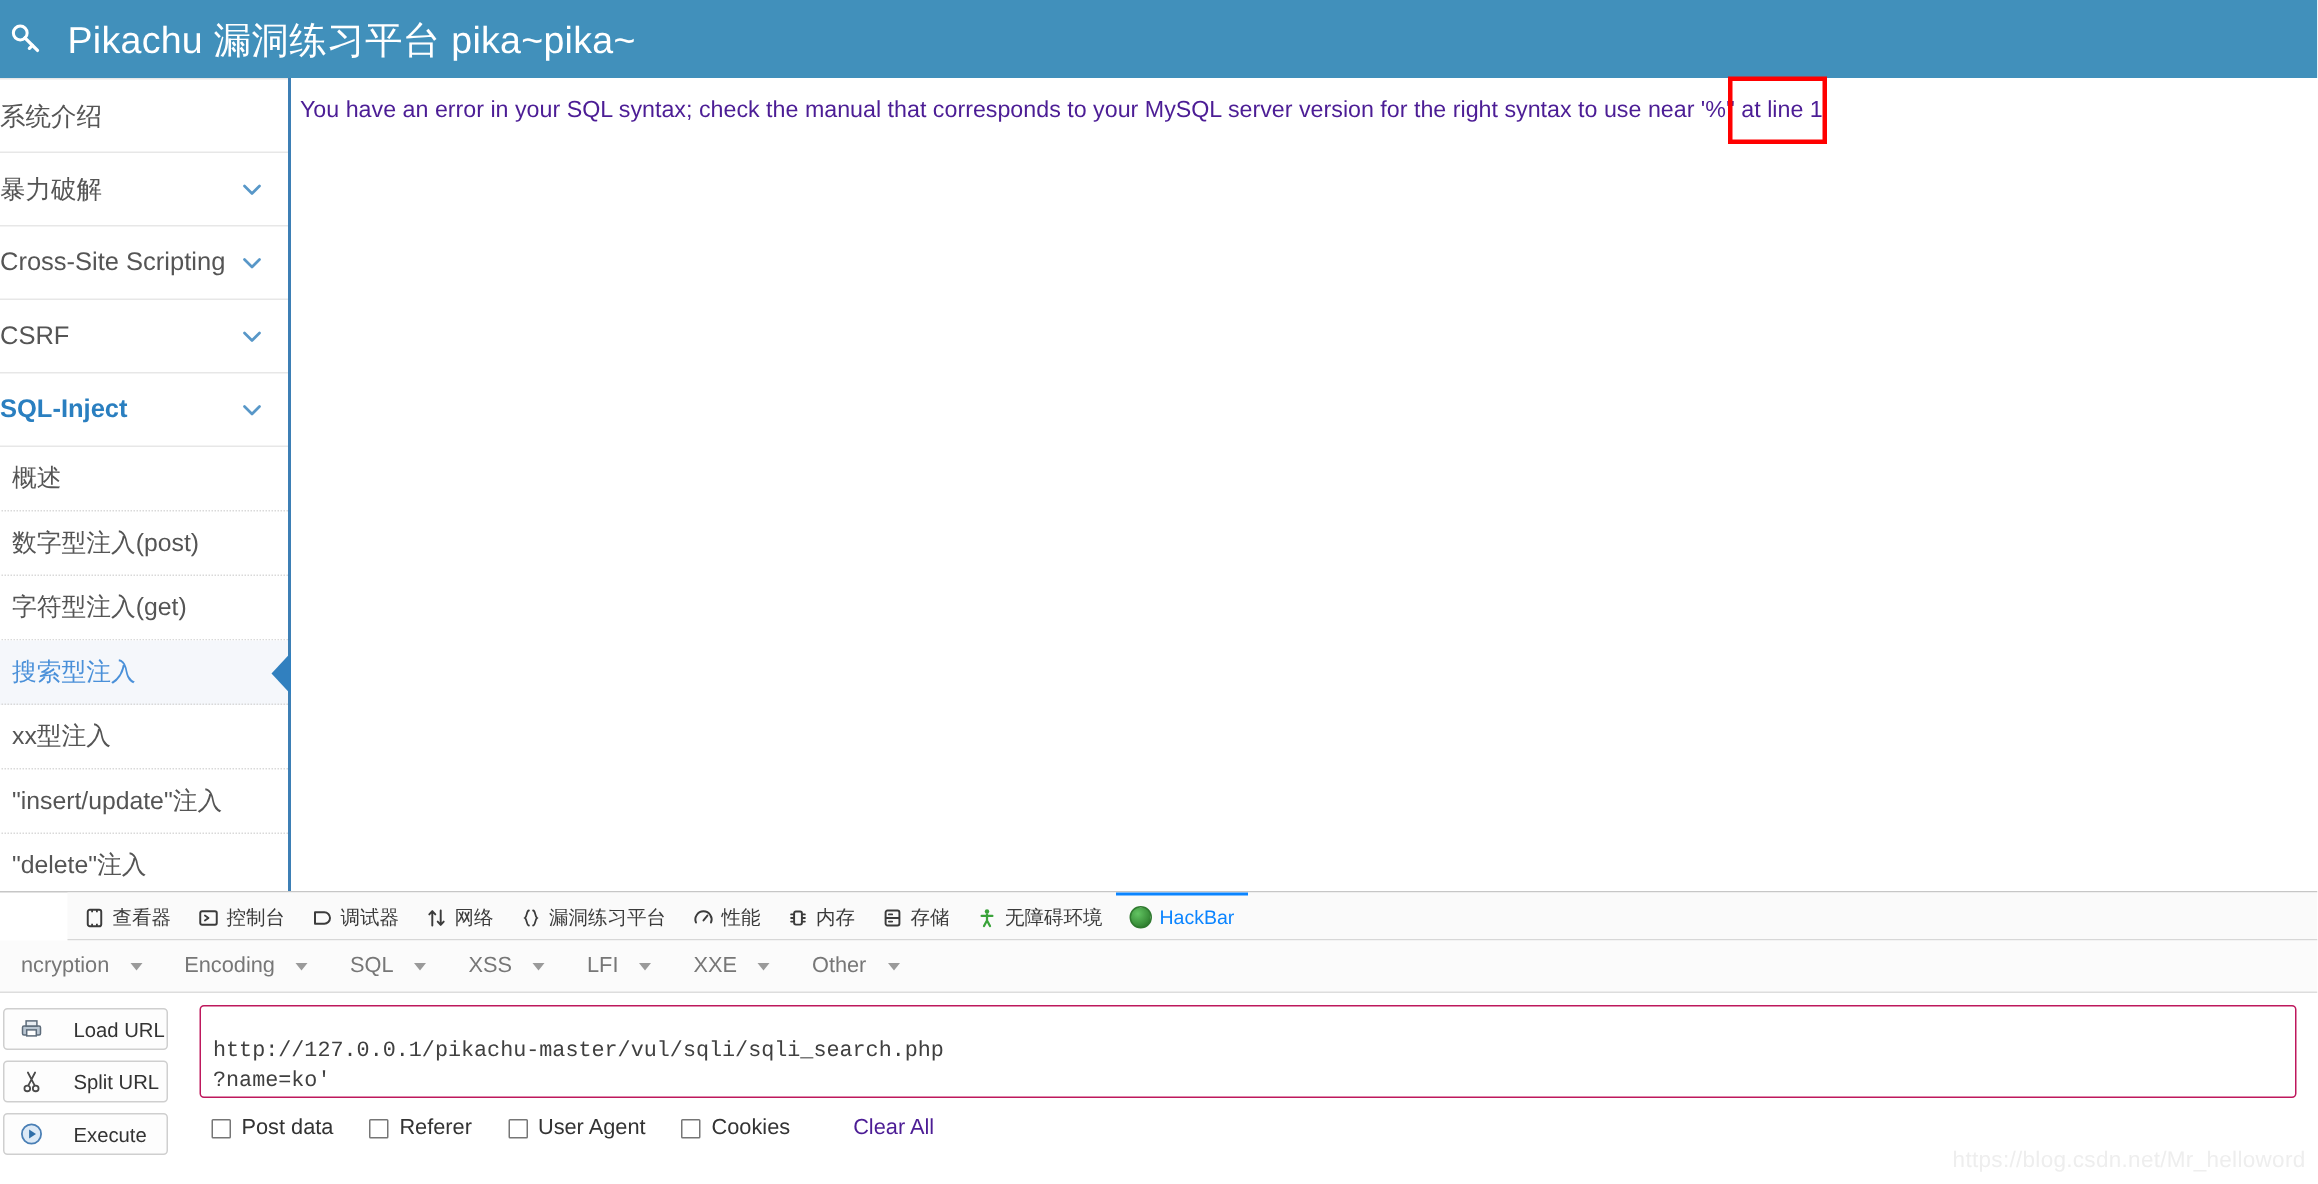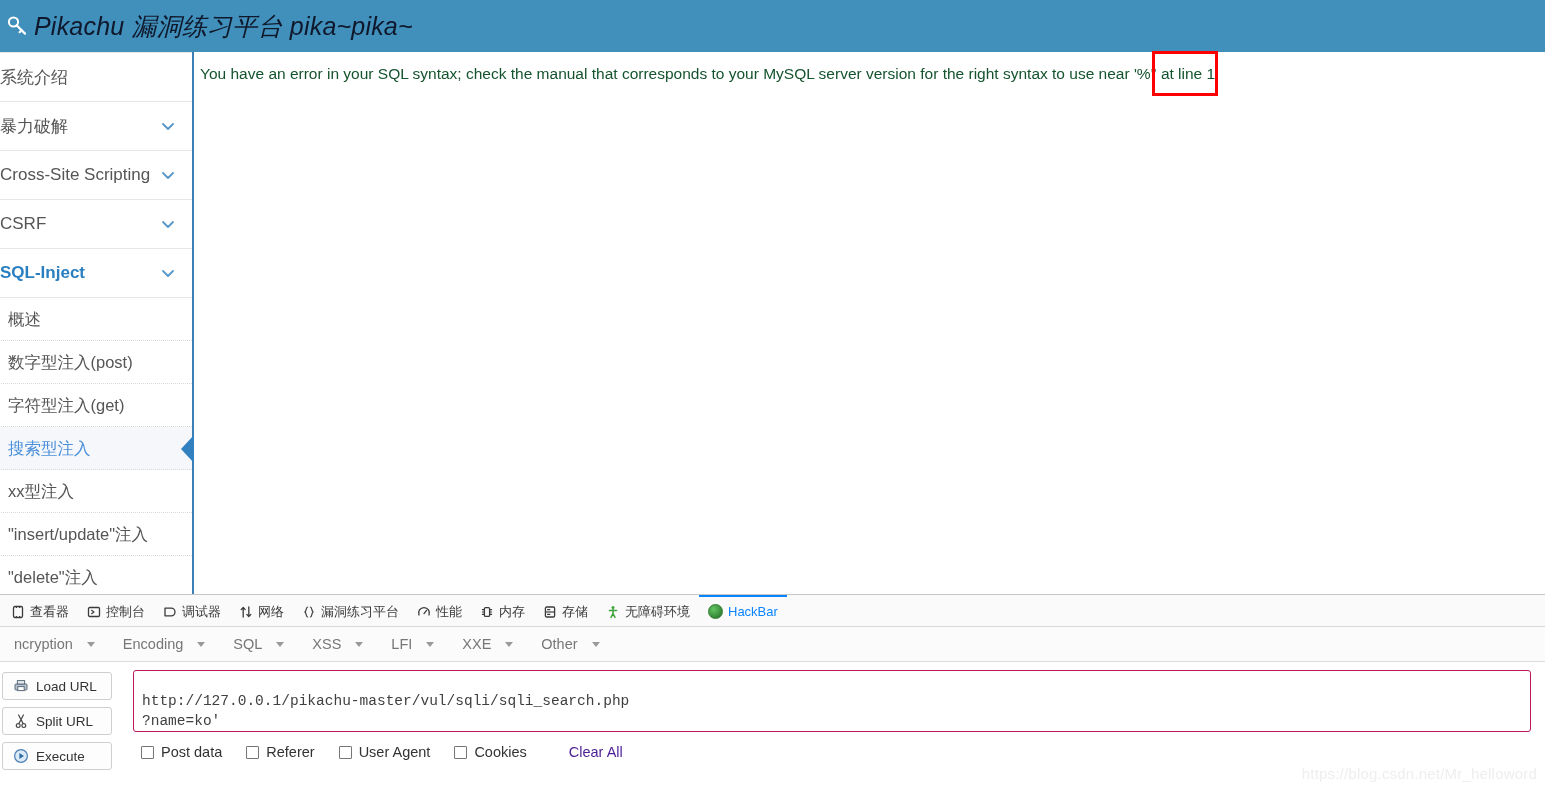--- a/index.html
+++ b/index.html
@@ -15,23 +15,23 @@
   .page-area {
     position: absolute; left: 0; top: 0; width: 1545px; height: 594px;
     background: #ffffff; overflow: hidden;
   }
   .site-header {
     position: absolute; left: 0; top: 0; width: 1545px; height: 52px;
     background: #4190bb;
     display: flex; align-items: center;
   }
   .site-title {
-    color: #0f172a; font-size: 25px; letter-spacing: 0.2px;
+    color: #ffffff; font-size: 25px; letter-spacing: 0.2px;
     white-space: nowrap; padding-left: 6px;
-    display: flex; align-items: center; gap: 4px; font-style: italic;
+    display: flex; align-items: center; gap: 15px;
   }
   .key-icon { display: inline-block; width: 24px; height: 24px; flex: 0 0 24px; }
 
   
   .sidebar {
     position: absolute; left: -28px; top: 52px;
     width: 222px;
     background: #ffffff;
     border-right: 2px solid #3d7fb5;
     box-sizing: border-box;
@@ -74,41 +74,42 @@
   }
 
   
   .content {
     position: absolute; left: 196px; top: 52px;
     width: 1349px; height: 542px;
     background: #ffffff;
     padding: 12px 0 0 0; box-sizing: border-box;
   }
   .sql-error {
-    font-size: 15.5px; color: #14532d; white-space: nowrap;
+    font-size: 15.5px; color: #4c1d95; white-space: nowrap;
     padding-left: 4px; line-height: 20px;
   }
   .redbox {
     position: absolute; border: 3px solid #ff0000; pointer-events: none;
   }
   #redbox-error { left: 1152px; top: 51px; width: 60px; height: 39px; }
   #redbox-url  { left: 131px; top: 694px; width: 152px; height: 28px; }
 
   
   .devtools {
     position: absolute; left: 0; top: 594px; width: 1545px; height: 195px;
     background: #ffffff;
     border-top: 1px solid #c6c6c6;
     box-sizing: border-box;
   }
   .dt-tabbar {
     height: 31px; display: flex; align-items: stretch;
     border-bottom: 1px solid #d7d7d7;
     background: #fafafa;
     padding-left: 2px;
+    margin-left: 45px;
   }
   .dt-tab {
     display: flex; align-items: center; gap: 5px;
     padding: 0 9px; font-size: 13px; color: #3b3b3b;
     white-space: nowrap; cursor: pointer;
     border-top: 2px solid transparent;
     box-sizing: border-box;
   }
   .dt-tab.active { color: #0a84ff; border-top: 2px solid #0a84ff; }
   .dt-ico { width: 14px; height: 14px; flex: 0 0 14px; display: inline-block; }
@@ -133,21 +134,21 @@
   .caret-dn {
     width: 0; height: 0;
     border-left: 4px solid transparent; border-right: 4px solid transparent;
     border-top: 5px solid #9a9a9a;
   }
   .hb-body { position: relative; height: 128px; }
   .hb-buttons {
     position: absolute; left: 2px; top: 10px; width: 110px;
   }
   .hb-btn {
-    display: flex; align-items: center; gap: 7px;
+    display: flex; align-items: center; gap: 20px;
     height: 28px; box-sizing: border-box;
     border: 1px solid #cfcfcf; border-radius: 3px;
     background: #fdfdfd;
     margin-bottom: 7px; padding-left: 10px;
     font-size: 13.5px; color: #333333; white-space: nowrap;
     cursor: pointer;
   }
   .hb-btn .bi { width: 16px; height: 16px; flex: 0 0 16px; }
 
   .url-box {

